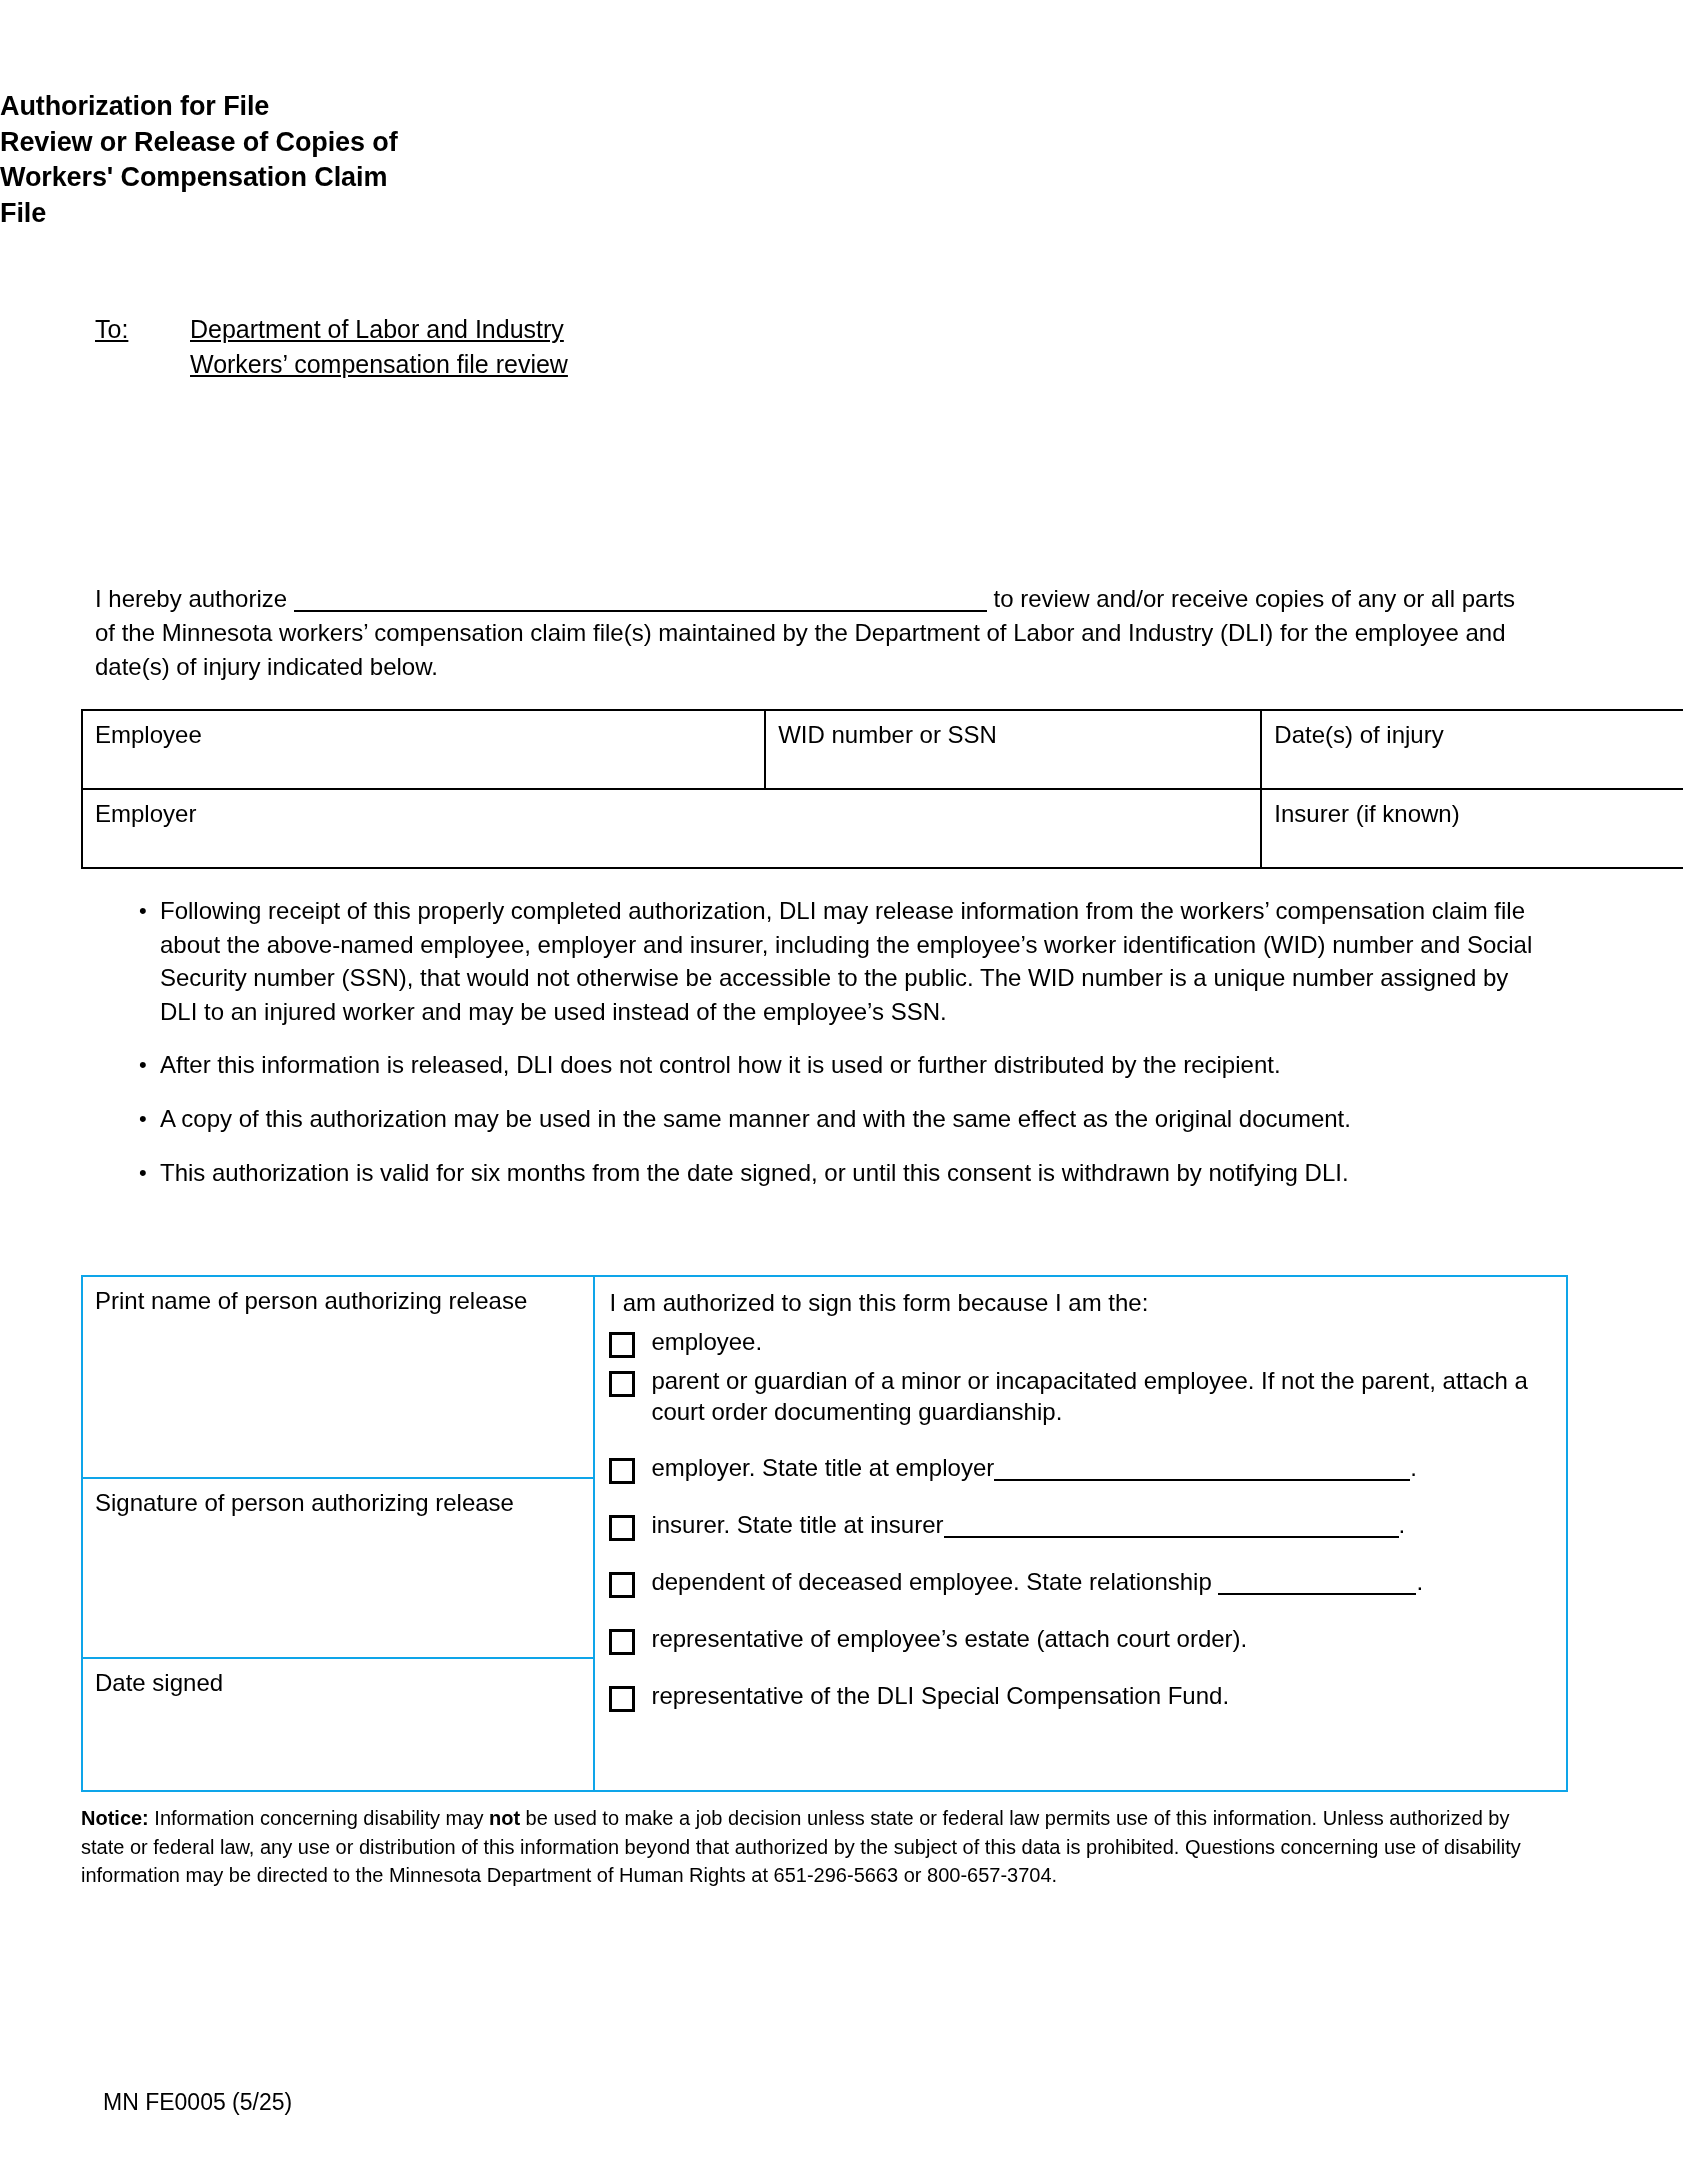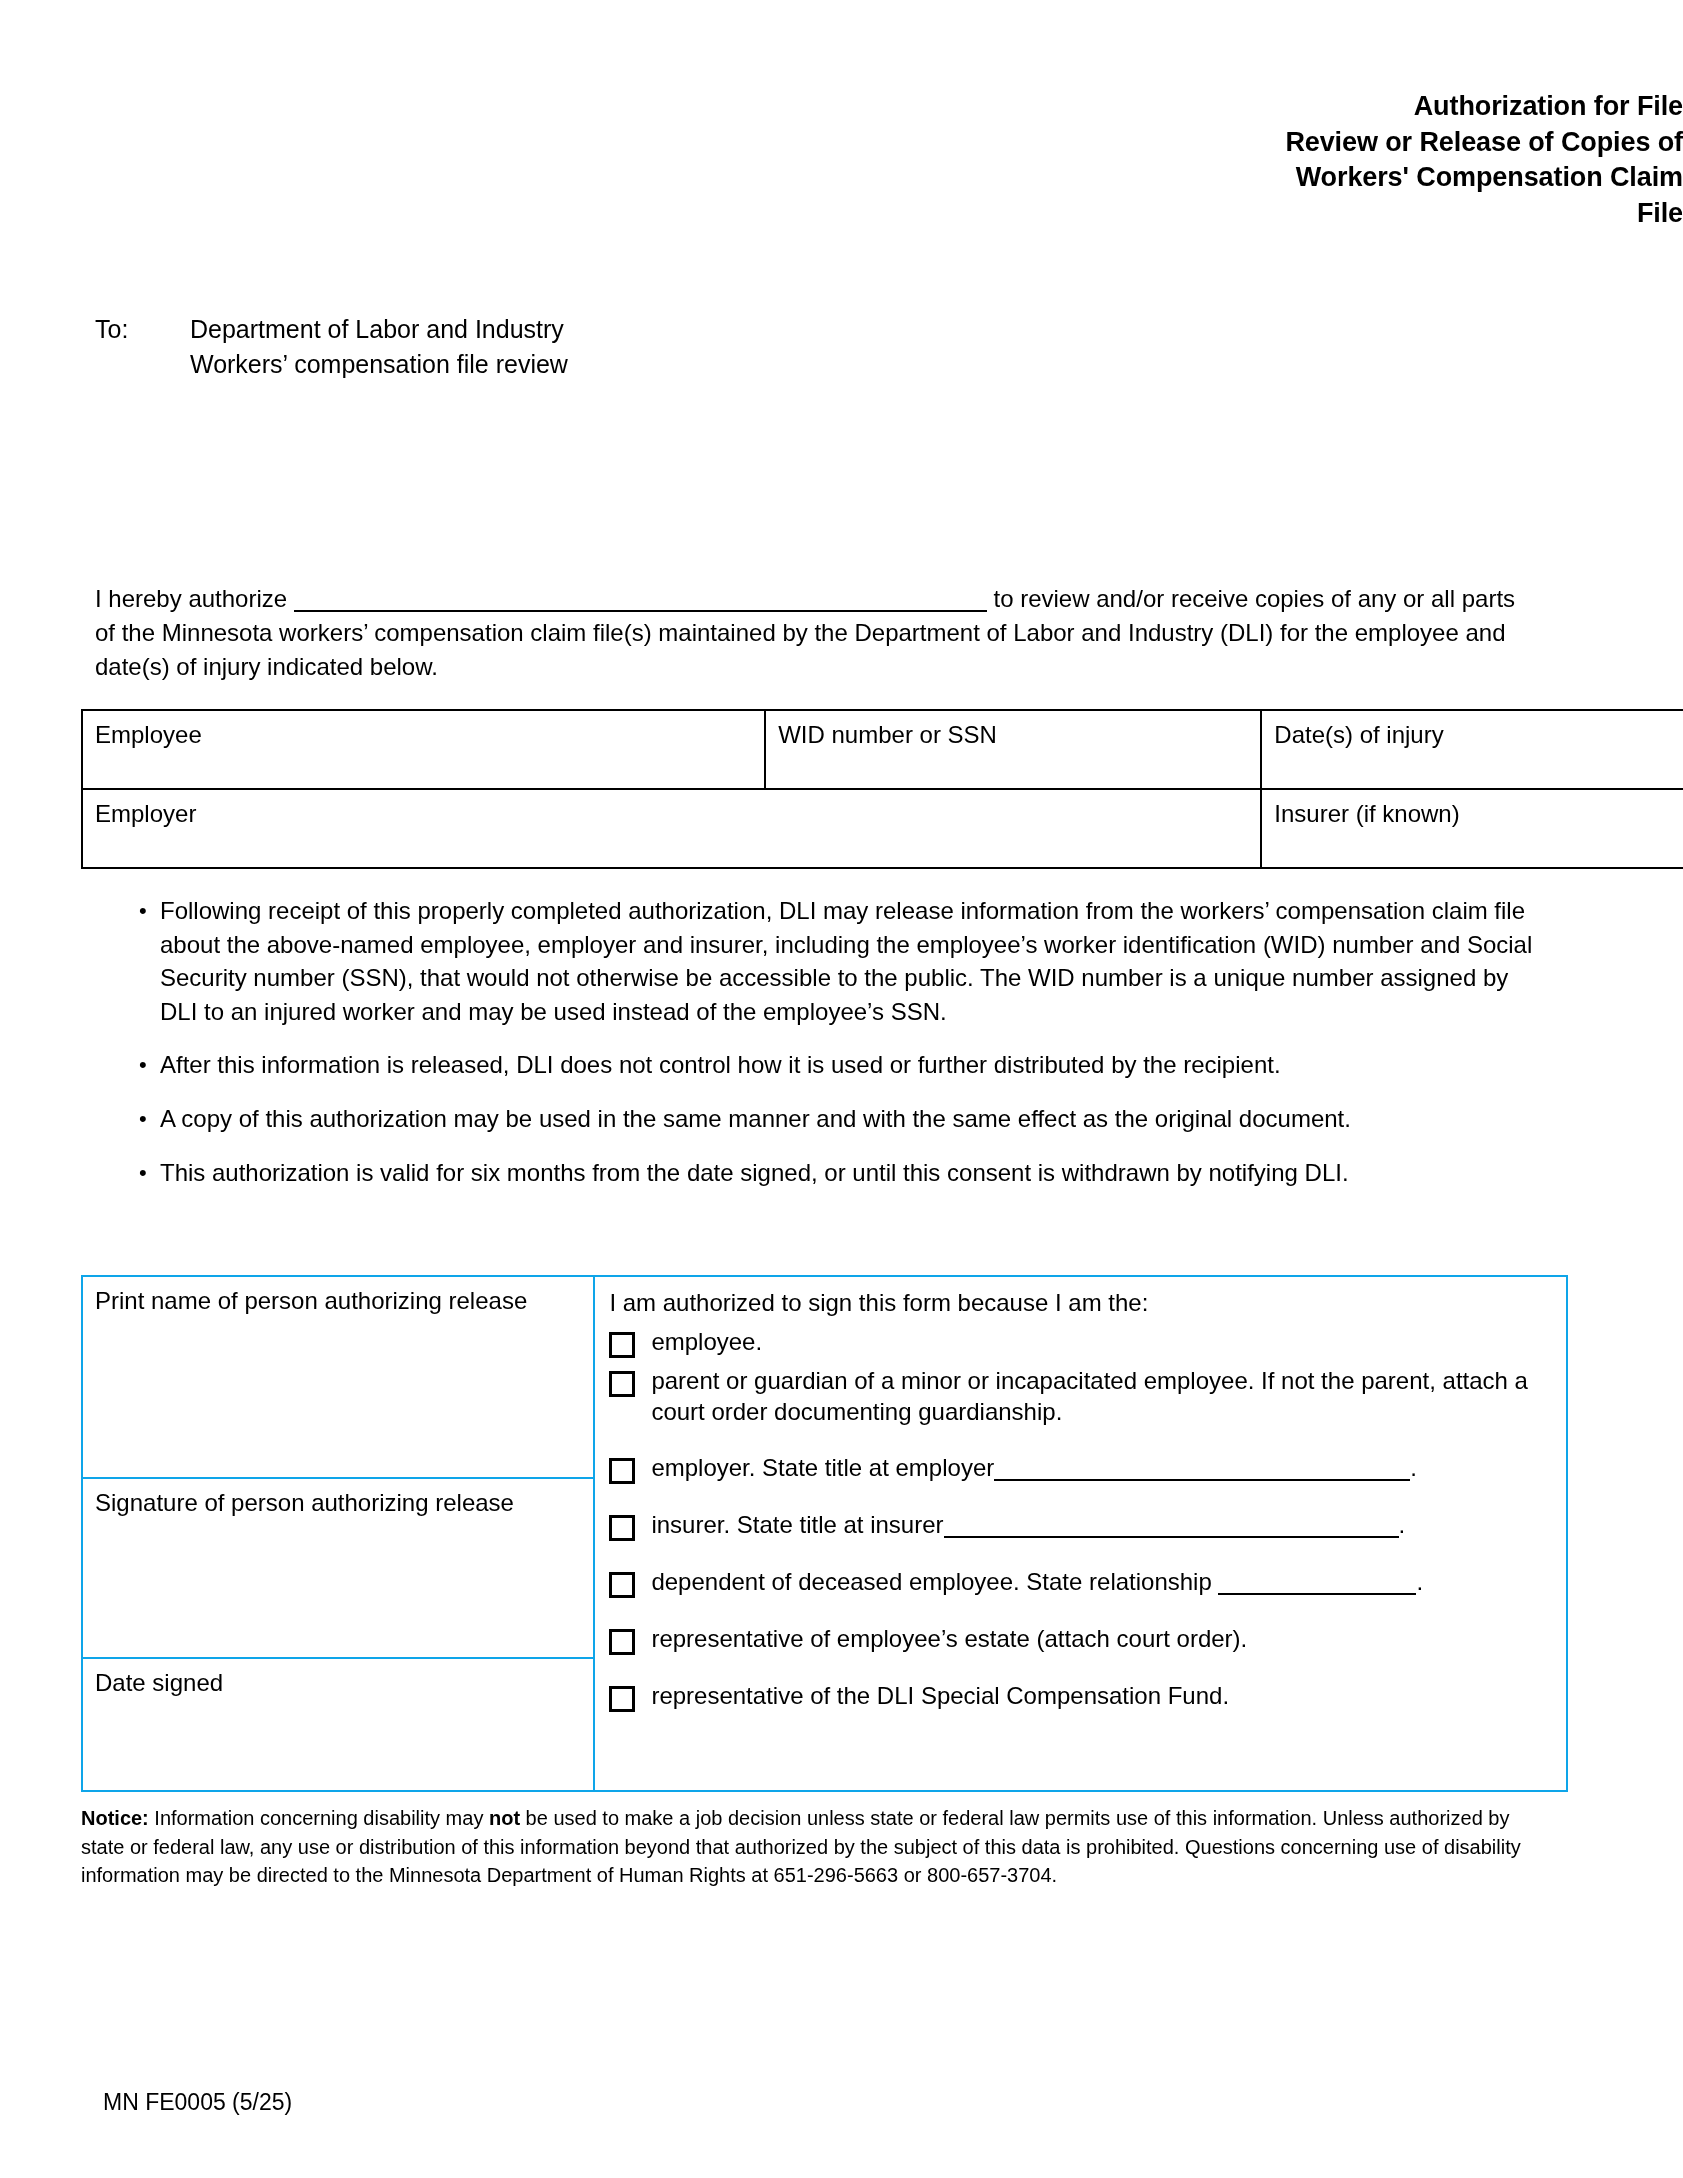--- a/index.html
+++ b/index.html
@@ -18,38 +18,38 @@
   .page {
     position: relative;
     width: 1683px;
     height: 2178px;
     box-sizing: border-box;
     padding: 0;
   }
 
   
   .title-block {
-    text-align: right;
+    text-align: left;
     font-weight: bold;
     font-size: 27px;
     line-height: 1.32;
     padding-top: 89px;
     letter-spacing: -0.1px;
   }
   .title-line { display: block; }
 
   
   .to-block {
     position: absolute;
     left: 95px;
     top: 312px;
     font-size: 25px;
     line-height: 1.38;
   }
-  .to-row { display: flex; }
+  .to-row { display: flex; text-decoration: underline; }
   .to-label { width: 95px; flex: 0 0 95px; }
   .to-values { display: block; }
   .to-values span { display: block; }
 
   
   .intro {
     position: absolute;
     left: 95px;
     top: 582px;
     width: 1428px;

